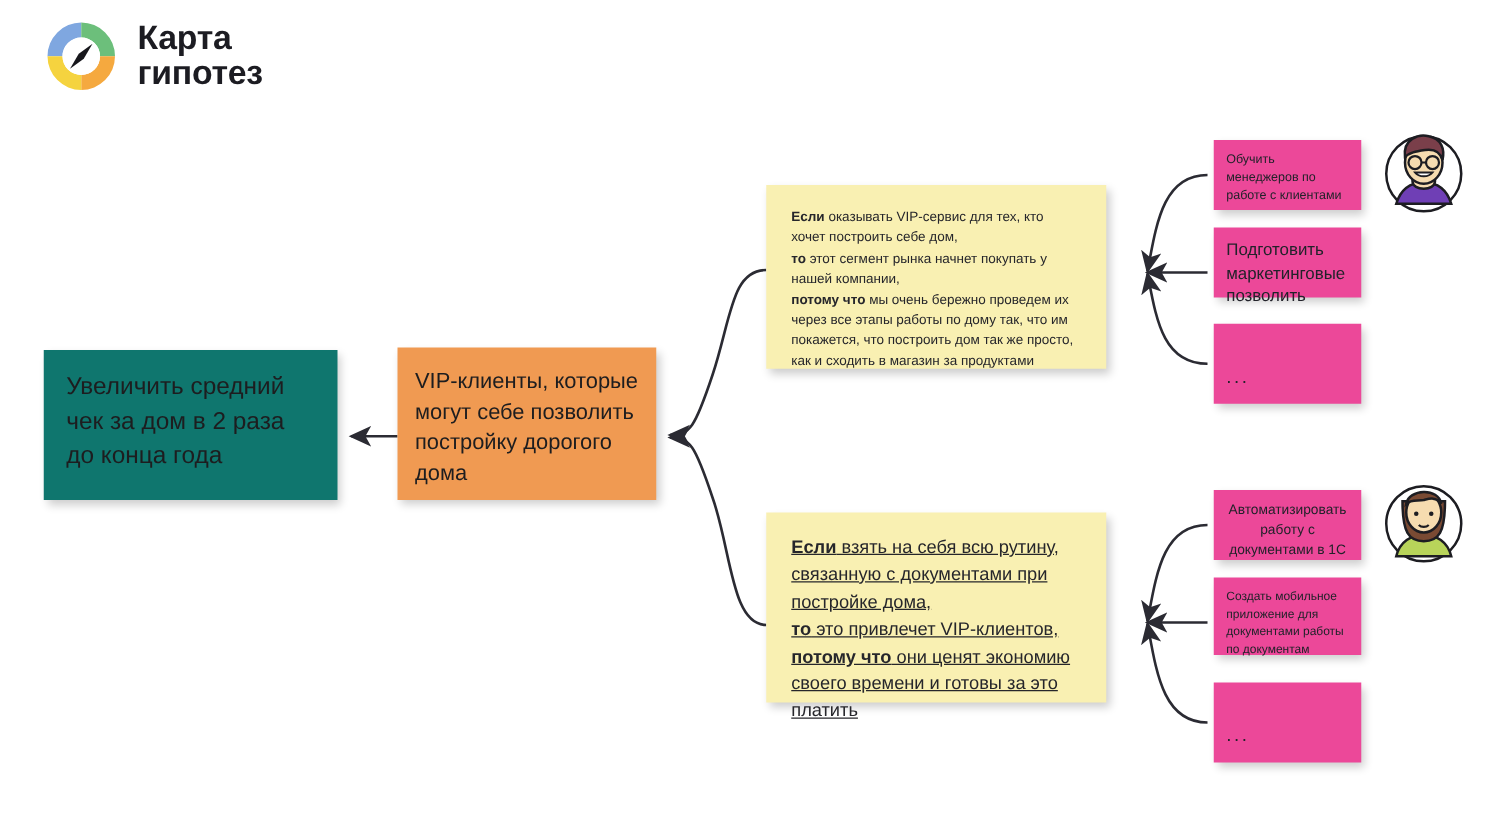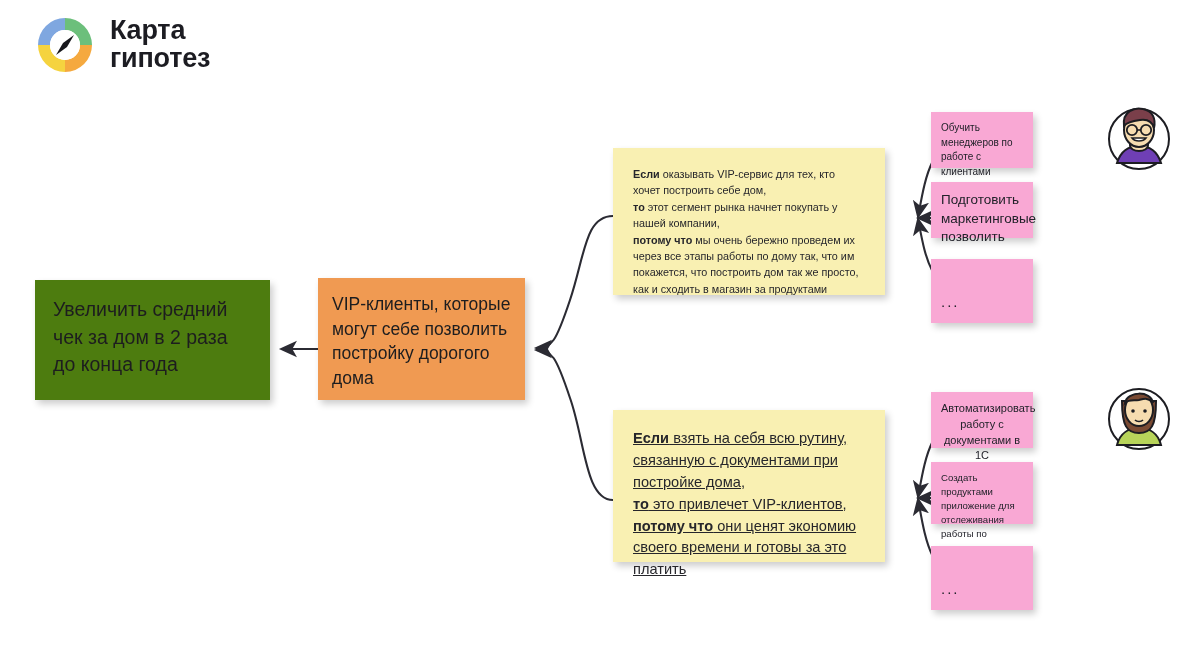--- a/index.html
+++ b/index.html
@@ -18,41 +18,41 @@
     letter-spacing:-0.2px;
   }
   .logo-text span{display:block;}
 
   
   .node{position:absolute;box-sizing:border-box;}
   .shadow{box-shadow:3px 4px 7px rgba(0,0,0,.20);}
 
   .goal-box{
     left:35px;top:280px;width:235px;height:120px;
-    background:#4d7c0f;color:#1d1d1f;
+    background:#0f766e;color:#1d1d1f;
     font-size:19.5px;line-height:1.42;
     padding:16px 18px 0 18px;
   }
   .segment-box{
     left:318px;top:278px;width:207px;height:122px;
     background:#f09a52;color:#1d1d1f;
     font-size:17.5px;line-height:1.40;
     padding:14px 14px 0 14px;
   }
   .hypo-box{
     left:613px;width:272px;
     background:#f9f0b2;color:#26262b;
     padding:18px 20px 0 20px;
   }
   .hypo-1{top:148px;height:147px;font-size:10.8px;line-height:1.52;}
   .hypo-2{top:410px;height:152px;font-size:14.6px;line-height:1.50;text-decoration:underline;}
   .hypo-box b{font-weight:bold;}
 
   .note{
-    background:#f9a8d4;color:#22222a;left:931px;width:102px;
+    background:#ec4899;color:#22222a;left:971px;width:118px;
     padding:9px 10px 0 10px;
   }
   .n1{top:112px;height:56px;font-size:10px;line-height:1.46;}
   .n2{top:182px;height:56px;font-size:13.5px;line-height:1.38;}
   .n3{top:259px;height:64px;font-size:15px;line-height:1;}
   .n3 .dots,.n6 .dots{letter-spacing:2px;position:relative;top:26px;}
   .n4{top:392px;height:56px;font-size:11px;line-height:1.44;text-align:center;}
   .n5{top:462px;height:62px;font-size:9.6px;line-height:1.47;}
   .n6{top:546px;height:64px;font-size:15px;line-height:1;}
 
@@ -140,21 +140,21 @@
     <div>Подготовить маркетинговые позволить</div>
   </div>
   <div class="node note n3 shadow">
     <div class="dots">...</div>
   </div>
 
   <div class="node note n4 shadow">
     <div>Автоматизировать работу с документами в 1С</div>
   </div>
   <div class="node note n5 shadow">
-    <div>Создать продуктами приложение для отслеживания работы по документам</div>
+    <div>Создать мобильное приложение для документами работы по документам</div>
   </div>
   <div class="node note n6 shadow">
     <div class="dots">...</div>
   </div>
 
   <div class="avatar av1">
     <svg width="72" height="72" viewBox="0 0 72 72">
       <circle cx="36" cy="38" r="30" fill="#ffffff" stroke="#1d1d22" stroke-width="2"></circle>
       <path d="M14 62 C18 49 27 45 36 45 C45 45 54 49 58 62 Z" fill="#6f3fb5" stroke="#1d1d22" stroke-width="2"></path>
       <path d="M27 44 C27 52 45 52 45 44 L45 36 L27 36 Z" fill="#f6dcb0" stroke="#1d1d22" stroke-width="2"></path>

